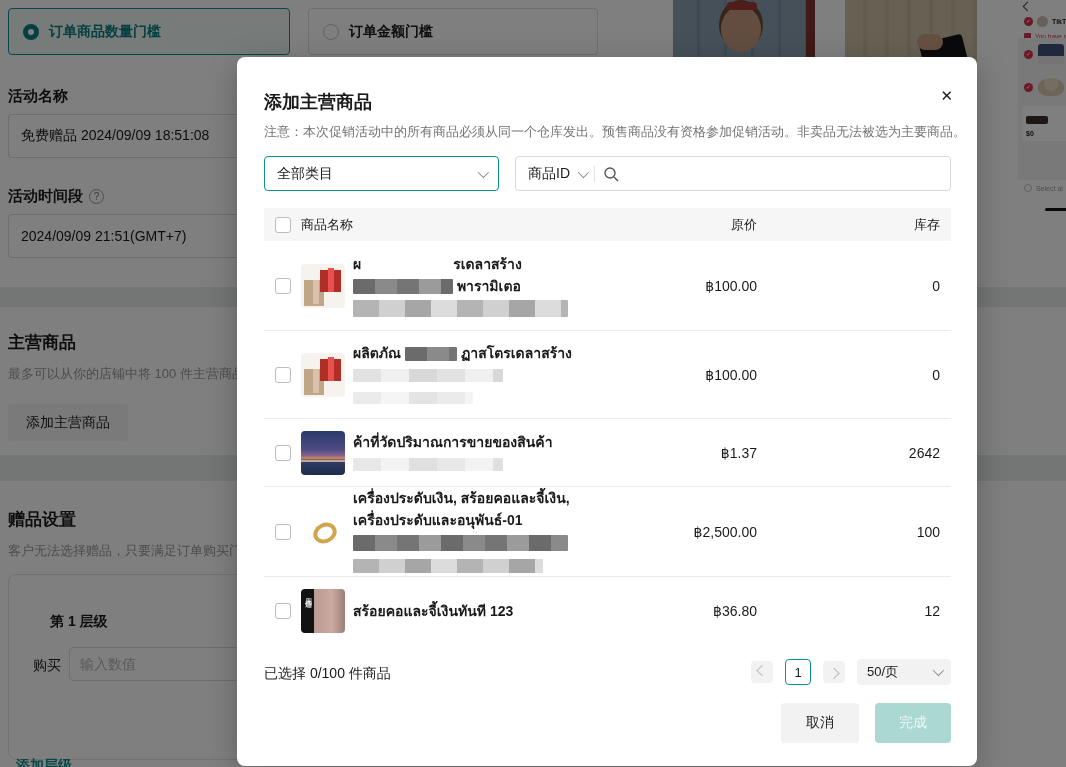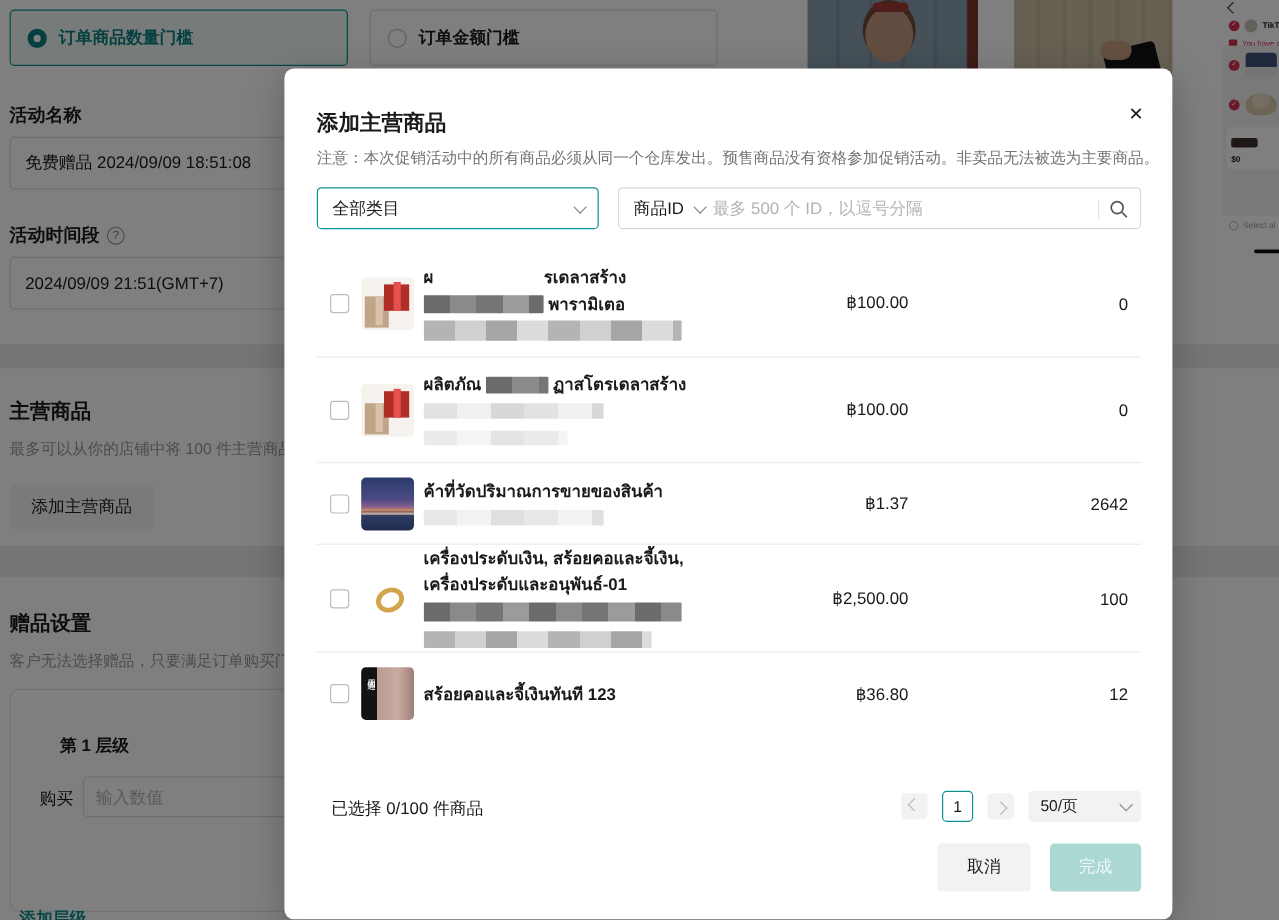--- a/index.html
+++ b/index.html
@@ -106,21 +106,21 @@
                    border-radius:50%;transform:rotate(-25deg);}
   .th-dark{background:linear-gradient(90deg,#121212 0 30%,#b99c92 30%,#caa9a0 70%,#9e7f78 100%);}
   .v-text{position:absolute;left:2px;top:4px;writing-mode:vertical-rl;color:#fff;font-size:7px;letter-spacing:1px;}
   .name-block{line-height:22px;overflow:hidden;font-weight:bold;}
   .mz{display:inline-block;vertical-align:middle;border-radius:1px;}
   .mz-dark{background:repeating-linear-gradient(90deg,#6b6b6b 0 22px,#8a8a8a 22px 44px,#757575 44px 66px,#9b9b9b 66px 88px);}
   .mz-mid{background:repeating-linear-gradient(90deg,#b4b4b4 0 26px,#d0d0d0 26px 52px,#a6a6a6 52px 78px,#dcdcdc 78px 104px);}
   .mz-light{background:repeating-linear-gradient(90deg,#e2e2e2 0 28px,#f0f0f0 28px 56px,#d8d8d8 56px 84px);}
   .gap1{display:inline-block;width:92px;}
   
-  #sel-text{position:absolute;left:27px;top:608px;font-size:14px;margin-left:12px;}
+  #sel-text{position:absolute;left:27px;top:608px;font-size:14px;}
   #pager{position:absolute;right:26px;top:602px;display:flex;align-items:center;gap:12px;}
   .pg-btn{width:22px;height:22px;background:#f2f2f2;border-radius:4px;display:flex;align-items:center;justify-content:center;}
   .pg-btn .chev{border-color:#b9b9b9;transform:none;}
   .pg-btn .chev-l{transform:rotate(135deg) translate(-1px,1px);}
   .pg-btn .chev-r{transform:rotate(-45deg) translate(-1px,1px);}
   #pg-num{width:24px;height:24px;border:1px solid #0c9191;border-radius:4px;background:#fff;
           display:flex;align-items:center;justify-content:center;font-size:13px;}
   #pg-size{width:94px;height:26px;background:#f2f2f2;border-radius:4px;display:flex;align-items:center;
            justify-content:space-between;padding:0 10px;box-sizing:border-box;font-size:13px;}
   #btn-cancel{position:absolute;left:544px;top:646px;width:78px;height:40px;background:#f2f2f2;border:none;
@@ -229,29 +229,34 @@
   <div id="modal-note">注意：本次促销活动中的所有商品必须从同一个仓库发出。预售商品没有资格参加促销活动。非卖品无法被选为主要商品。</div>
 
   <div class="select" id="cat-select">
     <span>全部类目</span>
     <span class="chev"></span>
   </div>
 
   <div class="select" id="id-group">
     <span>商品ID</span>
     <span class="chev"></span>
-    <span id="id-placeholder">最多 500 个 ID，以逗号分隔</span>
     <span class="vdiv"></span>
     <svg class="search-svg" width="16" height="16" viewBox="0 0 16 16">
       <circle cx="7" cy="7" r="5" fill="none" stroke="#555" stroke-width="1.4"></circle>
       <line x1="11" y1="11" x2="15" y2="15" stroke="#555" stroke-width="1.4"></line>
     </svg>
   </div>
 
   <div id="table">
+    <div class="t-head">
+      <span class="checkbox"></span>
+      <span>商品名称</span>
+      <span class="col-r">原价</span>
+      <span class="col-r">库存</span>
+    </div>
 
     <div class="t-row" style="min-height:90px;">
       <span class="checkbox"></span>
       <span class="thumb th-gift"></span>
       <div class="name-block">
         <div><span>ผ</span><span class="gap1"></span><span>รเดลาสร้าง</span></div>
         <div><span class="mz mz-dark" style="width:100px;height:15px;"></span>
              <span>พารามิเตอ</span></div>
         <div><span class="mz mz-mid" style="width:215px;height:17px;"></span></div>
       </div>

